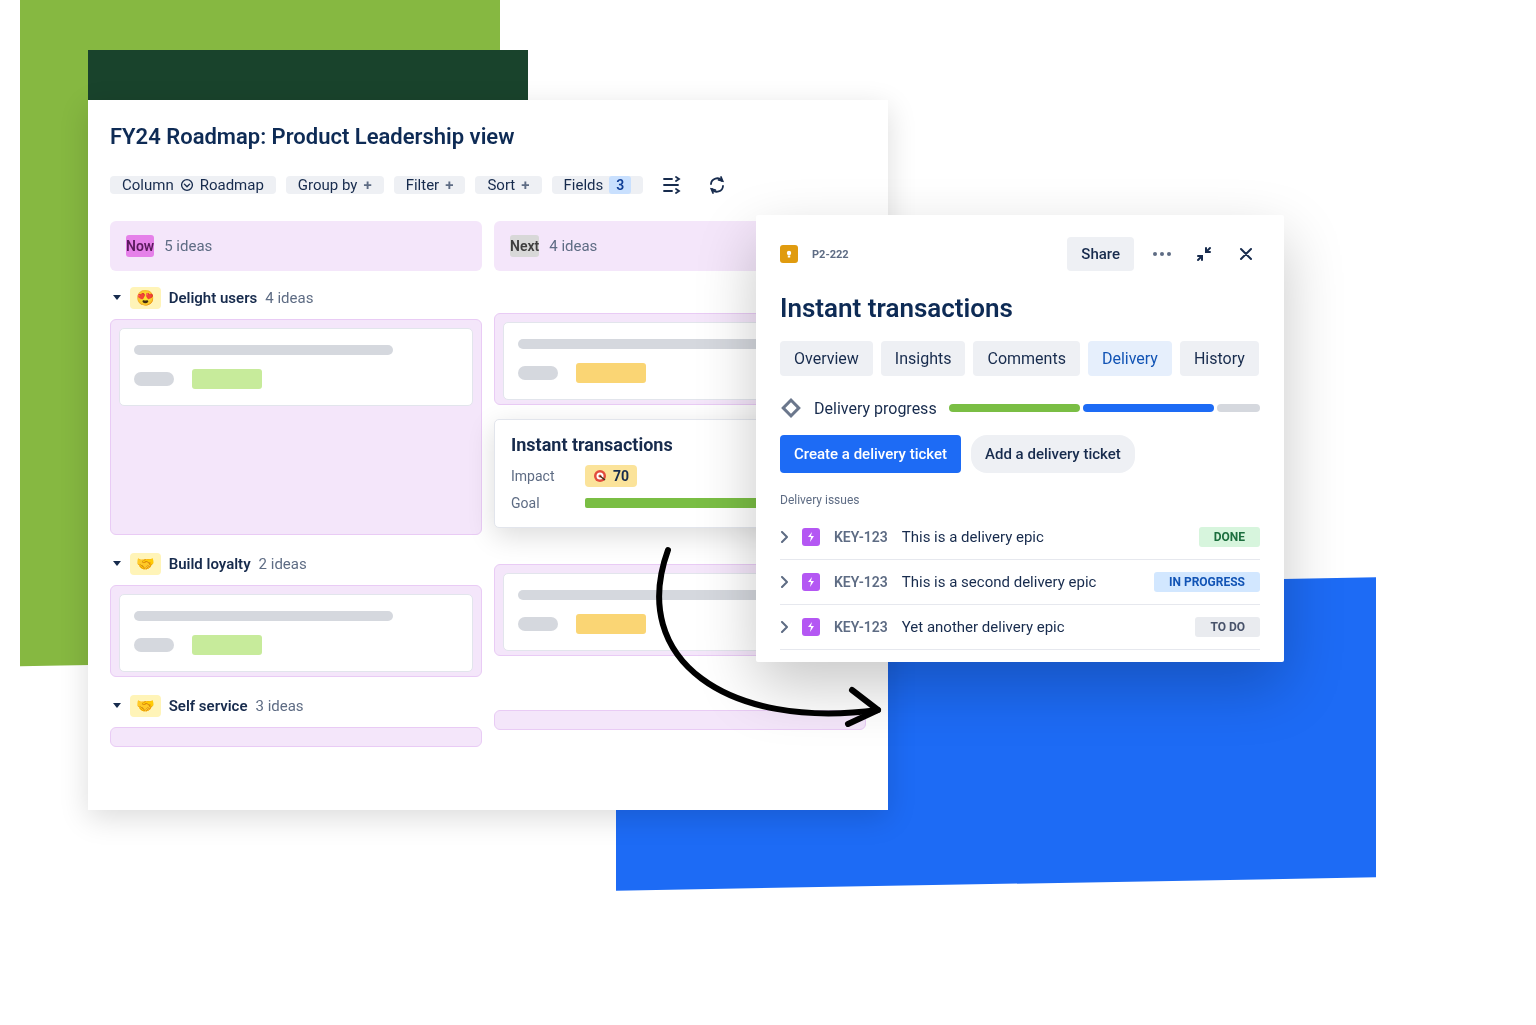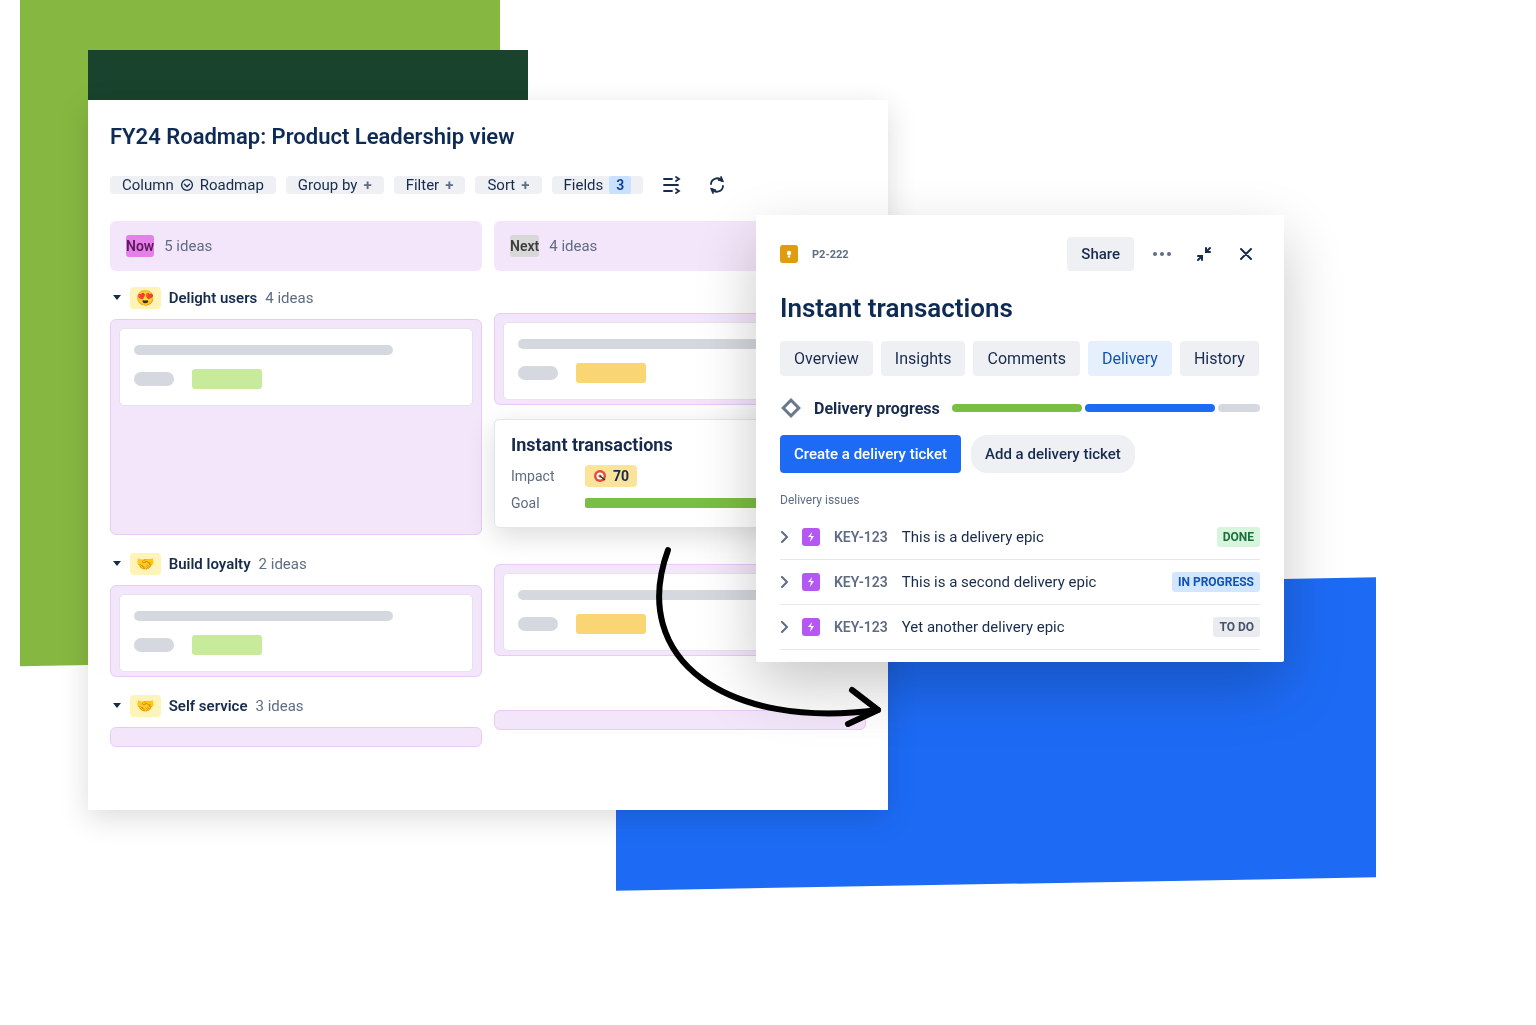--- a/index.html
+++ b/index.html
@@ -89,35 +89,35 @@
   .spacer{flex:1;}
   .share-btn{background:var(--bg-pill);border-radius:4px;padding:8px 14px;font-size:15px;font-weight:500;}
   .top-icn{width:28px;height:28px;display:inline-flex;align-items:center;justify-content:center;}
   .panel h2{font-size:26px;font-weight:600;color:var(--navy);margin:22px 0 18px 0;}
   .tabs{display:flex;gap:8px;margin-bottom:21px;}
   .tab{background:var(--bg-pill);border-radius:4px;padding:8px 14px;font-size:16px;color:var(--ink);}
   .tab.active{background:var(--bg-lite-blue);color:#1254B5;}
 
   .deliv-row{display:flex;align-items:center;gap:12px;margin-bottom:16px;}
   .diamond{width:22px;height:22px;}
-  .deliv-label{font-weight:700;font-size:16px;}
+  .deliv-label{font-weight:400;font-size:16px;}
   .prog{display:flex;gap:3px;flex:1;height:8px;align-items:center;}
   .prog span{display:block;height:8px;border-radius:4px;}
 
   .btns{display:flex;gap:10px;margin-bottom:20px;}
   .btn-primary{background:#1D6BF5;color:#fff;border-radius:4px;padding:10px 14px;font-size:15px;font-weight:500;}
   .btn-sec{background:var(--bg-pill);border-radius:16px;padding:10px 14px;font-size:15px;font-weight:500;}
 
   .issues-label{font-size:12px;color:var(--muted);margin-bottom:8px;}
   .issue{display:flex;align-items:center;gap:14px;padding:12px 0;border-bottom:1px solid #E6E8EE;}
   .issue .caret{color:var(--muted);}
   .epic-icon{width:18px;height:18px;border-radius:3px;background:var(--epic);display:inline-flex;align-items:center;justify-content:center;color:#fff;}
   .issue-key{color:var(--muted);font-weight:600;font-size:14px;text-align:right;}
   .issue-sum{flex:1;font-size:15px;}
-  .status{font-size:12px;font-weight:700;padding:3px 6px;border-radius:3px;}
+  .status{font-size:12px;font-weight:700;padding:3px 15px;border-radius:3px;}
   .st-done{background:var(--done-bg);color:var(--done-fg);}
   .st-prog{background:var(--inprog-bg);color:var(--inprog-fg);}
   .st-todo{background:var(--todo-bg);color:var(--todo-fg);}
 
   
   .arrow{position:absolute;left:608px;top:540px;pointer-events:none;}
 
   svg{display:block;}
 </style>
 </head>

